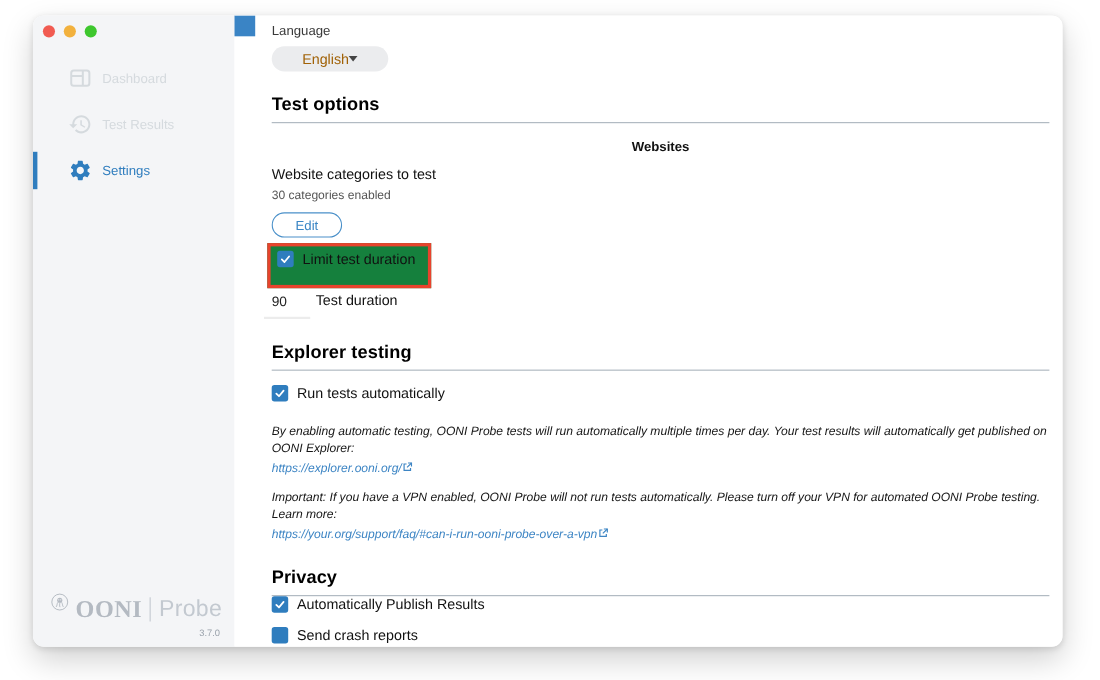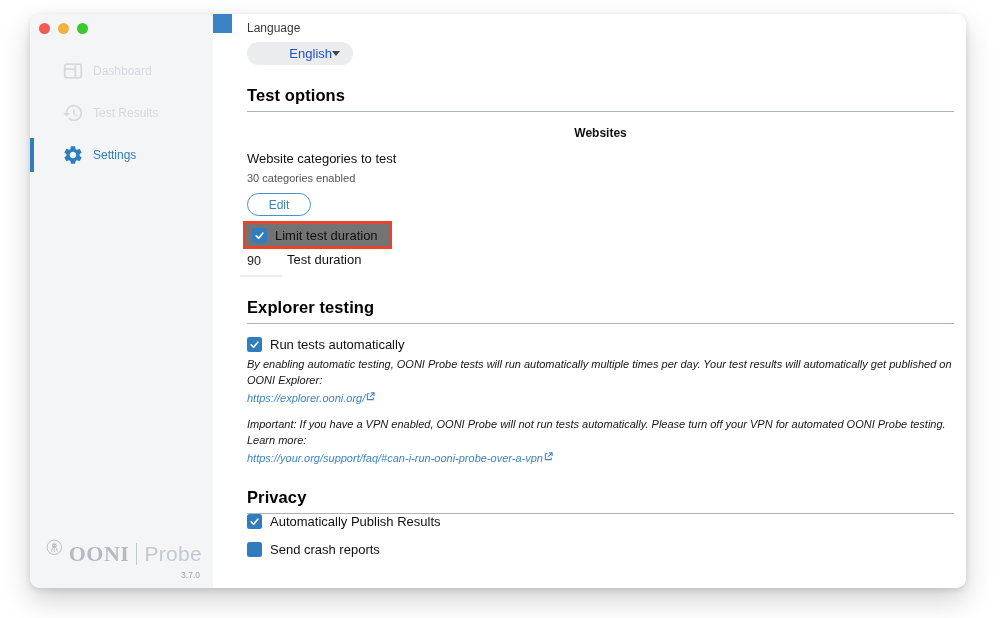--- a/index.html
+++ b/index.html
@@ -33,43 +33,43 @@
   .logo-sep { width:2px; height:22px; background:#c3c9d0; margin:0 1px; }
   .logo-probe { font-size:21px; font-weight:400; color:#c3c9d0; letter-spacing:.3px; }
   .logo-version { text-align:right; font-size:8.5px; color:#9aa2ab; margin-top:1px; padding-right:2px; }
 
   
   .main { flex:1; display:flex; background:#fff; }
   .topbar { height:19px; background:#3a84c5; flex:0 0 19px; }
   .content { flex:1; padding:7px 12px 0 15px; overflow:hidden; }
 
   .field-label { font-size:12px; color:#3a3a3a; }
-  .select-pill { margin-top:7px; width:106px; height:23px; background:#ebecee; border-radius:12px; display:flex; align-items:center; justify-content:flex-end; padding:0 13px; font-size:13px; color:#1d4ed8; cursor:pointer; }
+  .select-pill { margin-top:7px; width:106px; height:23px; background:#ebecee; border-radius:12px; display:flex; align-items:center; justify-content:center; padding:0 13px; font-size:13px; color:#a16207; cursor:pointer; }
   .caret { width:0; height:0; border-left:4px solid transparent; border-right:4px solid transparent; border-top:5px solid #444; }
 
   h2.section { font-size:16.5px; font-weight:700; color:#000; margin-top:21px; letter-spacing:.1px; }
   .divider { border:0; border-top:1px solid #aab4bd; margin-top:6px; }
 
   .sub-label { margin-top:14px; font-size:12px; font-weight:700; color:#111;text-align:center; }
   .cat-label { margin-top:11px; font-size:13px; color:#111; }
   .cat-status { margin-top:6px; font-size:11px; color:#555; }
 
   .edit-btn { margin-top:9px; width:64px; height:23px; border:1.6px solid #4a90c9; border-radius:12px; background:#fff; color:#3a86c5; font-size:12px; display:inline-flex; align-items:center; justify-content:center; cursor:pointer; font-family:inherit; }
 
   .chk-row { display:flex; align-items:center; gap:8px; font-size:13px; color:#111; }
   .chk { width:15px; height:15px; flex:0 0 15px; background:#2f7dbe; border-radius:2.5px; display:flex; align-items:center; justify-content:center; }
   .chk svg { width:11px; height:11px; }
 
-  .highlight-box { margin-top:5px; margin-left:-4px; display:inline-flex; border:3px solid #e8432d; padding:4px 11px 3px 6px; background:#737373; }
+  .highlight-box { margin-top:5px; margin-left:-4px; display:inline-flex; border:3px solid #e8432d; padding:4px 11px 16px 6px; background:#15803d; }
 
   .duration-row { margin-top:2px; display:flex; align-items:flex-start; }
   .duration-input { width:42px; margin-left:-7px; padding:3px 0 7px 7px; border:0; border-bottom:2px solid #ececec; font-size:12.5px; color:#222; font-family:inherit; background:transparent; outline:none; }
   .duration-label { margin-left:5px; margin-top:1px; font-size:13px; color:#111; }
 
-  .note { margin-top:5px; font-style:italic; font-size:11px; color:#161616; line-height:1.45; max-width:730px; }
+  .note { margin-top:20px; font-style:italic; font-size:11px; color:#161616; line-height:1.45; max-width:730px; }
   .note + .note { margin-top:10px; }
   .note-link { color:#3d85c4; text-decoration:none; display:inline-flex; align-items:flex-start; gap:1px; margin-top:2px; }
   .ext-icon { width:9px; height:9px; margin-top:1px; }
 
   .gap15 { } .gap13 { margin-top:13px; } .gap26 { margin-top:26px; } .gap24 { margin-top:24px; }
 </style>
 </head>
 <body>
 
 <div class="window">

